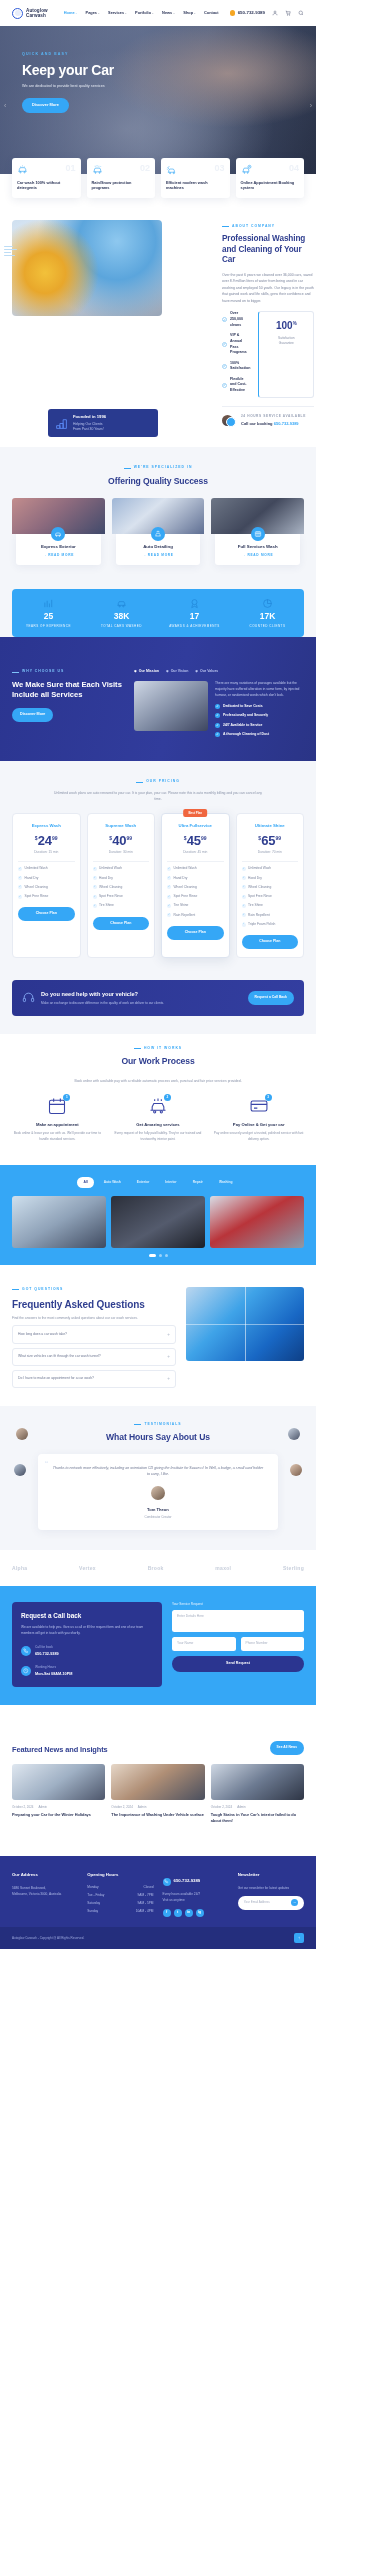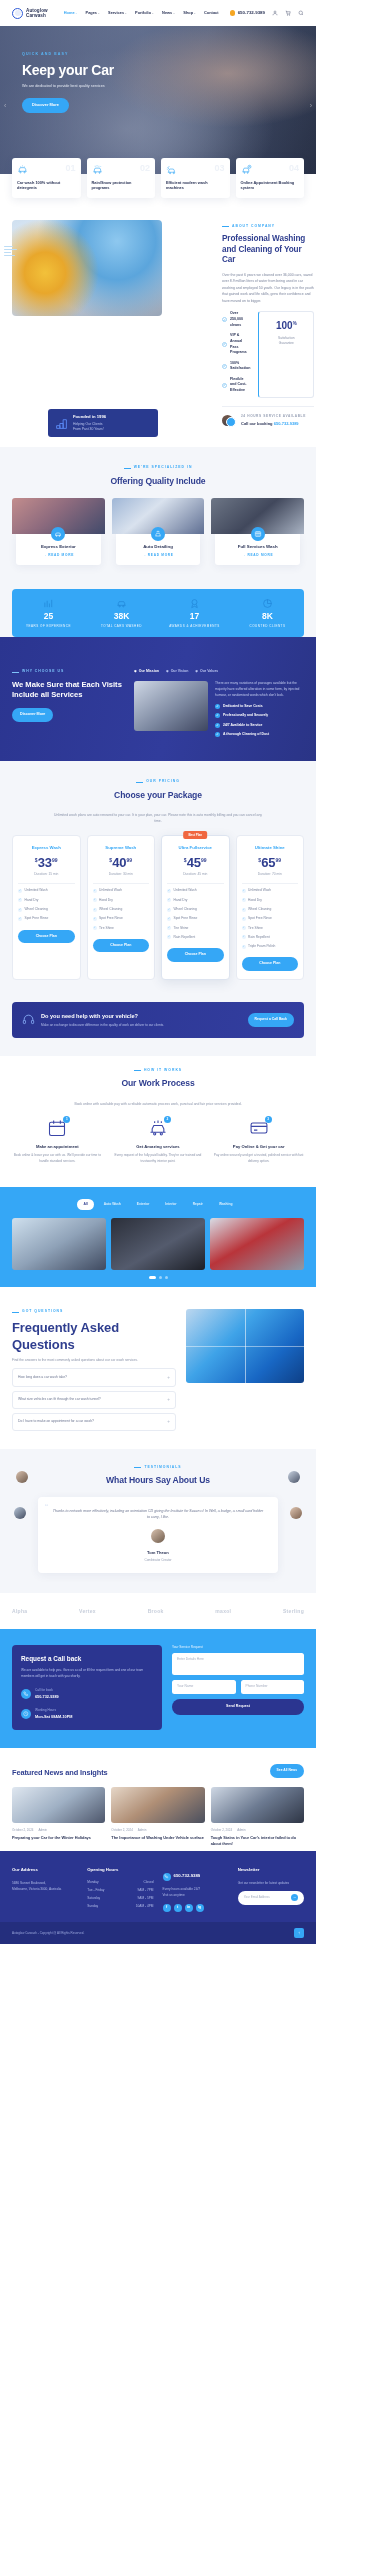--- a/index.html
+++ b/index.html
@@ -239,21 +239,21 @@
   .cb-val{ font-size:3.8px;font-weight:bold;color:#fff;margin-top:1px;}
   .cb-r{ flex:1;}
   .cb-field{ background:#fff; border-radius:2.5px; font-size:3.3px; color:#a8b0c2; padding:4.5px 5px; margin-bottom:5px;}
   .cb-ta{ height:22px;}
   .cb-2{ display:flex; gap:5px;}
   .cb-2 .cb-field{ flex:1;}
   .cb-sub{ background:#2b3590; color:#fff; font-size:3.6px;font-weight:bold; text-align:center; padding:5px 0; border-radius:20px;}
   .cb-lab-s{ font-size:3.2px; color:#e8f4ff; margin-bottom:3px;}
 
   
-  .news{ padding:16px 12px 4px;}
+  .news{ padding:16px 12px 32px;margin-top:20px;}
   .news-head{ display:flex; align-items:flex-end; justify-content:space-between; margin-bottom:9px;}
   .news-btn{ background:#35a7f6;color:#fff;font-size:3.3px;font-weight:bold;padding:4px 7px;border-radius:20px;}
   .news-row{ display:flex; gap:6px;}
   .nc{ flex:1;}
   .nc-img{ height:36px; border-radius:3px;}
   .nc-img.a{background:linear-gradient(145deg,#dfe7f0,#9fb0c4 50%,#4d5costs);}
   .nc-img.a{background:linear-gradient(145deg,#dfe7f0,#9fb0c4 50%,#4d566b);}
   .nc-img.b{background:linear-gradient(145deg,#e6d7c8,#b08f76 45%,#4a4f5e);}
   .nc-img.c{background:linear-gradient(145deg,#cfd8e4,#6d7b92 50%,#2e3545);}
   .nc-meta{ display:flex;gap:5px; font-size:3px;color:#98a1b5; margin-top:5px;}
@@ -467,21 +467,21 @@
         </div>
       </div>
     </div>
   </div>
 
   <div class="sec-grey">
     <div class="eyebrow ctr">
         <span class="ln"></span>
         <span>WE'RE SPECIALIZED IN</span>
       </div>
-    <div class="h2 ctr">Offering Quality Include</div>
+    <div class="h2 ctr">Offering Quality Success</div>
     <div class="svc-row">
       <div class="svc">
         <div class="svc-img a"></div>
         <div class="svc-card">
           <span class="svc-badge">
               <svg viewBox="0 0 24 24" fill="none" stroke="#fff" stroke-width="1.7">
                 <path d="M3 16h18M5 16v-4l2-3h10l2 3v4"></path>
                 <circle cx="8" cy="18" r="1.3"></circle>
                 <circle cx="16" cy="18" r="1.3"></circle>
               </svg>
@@ -551,21 +551,21 @@
         <div class="stat-n">17</div>
         <div class="stat-l">AWARDS &amp; ACHIEVEMENTS</div>
       </div>
       <div class="stat">
         <div class="stat-ico">
             <svg viewBox="0 0 24 24" fill="none" stroke="#1b7fd0" stroke-width="1.5">
               <circle cx="12" cy="12" r="8.5"></circle>
               <path d="M12 3.5v8.5h8.5"></path>
             </svg>
           </div>
-        <div class="stat-n">8K</div>
+        <div class="stat-n">17K</div>
         <div class="stat-l">COUNTED CLIENTS</div>
       </div>
     </div>
     <div style="height:16px;background:#f4f6fa"></div>
   </div>
 
   <div class="dark">
     <div class="dark-row">
       <div class="dark-l">
         <div class="eyebrow">
@@ -607,27 +607,26 @@
         </div>
       </div>
     </div>
   </div>
 
   <div class="sec-grey">
     <div class="eyebrow ctr">
         <span class="ln"></span>
         <span>OUR PRICING</span>
       </div>
-    <div class="h2 ctr">Choose your Package</div>
     <div class="sub-p">Unlimited wash plans are auto renewed to your car. It is your plan, your car. Please note this is auto monthly billing and you can cancel any time.</div>
     <div class="price-row">
 
       <div class="pc">
         <div class="pc-t">Express Wash</div>
-        <div class="pc-amt"><span class="cur">$</span><span>33</span><span class="dec">99</span></div>
+        <div class="pc-amt"><span class="cur">$</span><span>24</span><span class="dec">99</span></div>
         <div class="pc-dur">Duration: 15 min</div>
         <div class="pc-li">
             <span class="c">✓</span>
             <span>Unlimited Wash</span>
           </div>
         <div class="pc-li">
             <span class="c">✓</span>
             <span>Hand Dry</span>
           </div>
         <div class="pc-li">
@@ -821,21 +820,21 @@
     </div>
   </div>
   <div class="gal-white"></div>
 
   <div class="faq">
     <div class="faq-l">
       <div class="eyebrow">
           <span class="ln"></span>
           <span>GOT QUESTIONS</span>
         </div>
-      <div class="h2" style="font-size:13px">Frequently Asked Questions</div>
+      <div class="h2" style="font-size:10px">Frequently Asked Questions</div>
       <div style="font-size:3.3px;color:#8a93a9;margin-top:5px;line-height:1.8">Find the answers to the most commonly asked questions about our car wash services.</div>
       <div class="faq-q">
           <span>How long does a car wash take?</span>
           <span class="pl">+</span>
         </div>
       <div class="faq-q">
           <span>What size vehicles can fit through the car wash tunnel?</span>
           <span class="pl">+</span>
         </div>
       <div class="faq-q">

